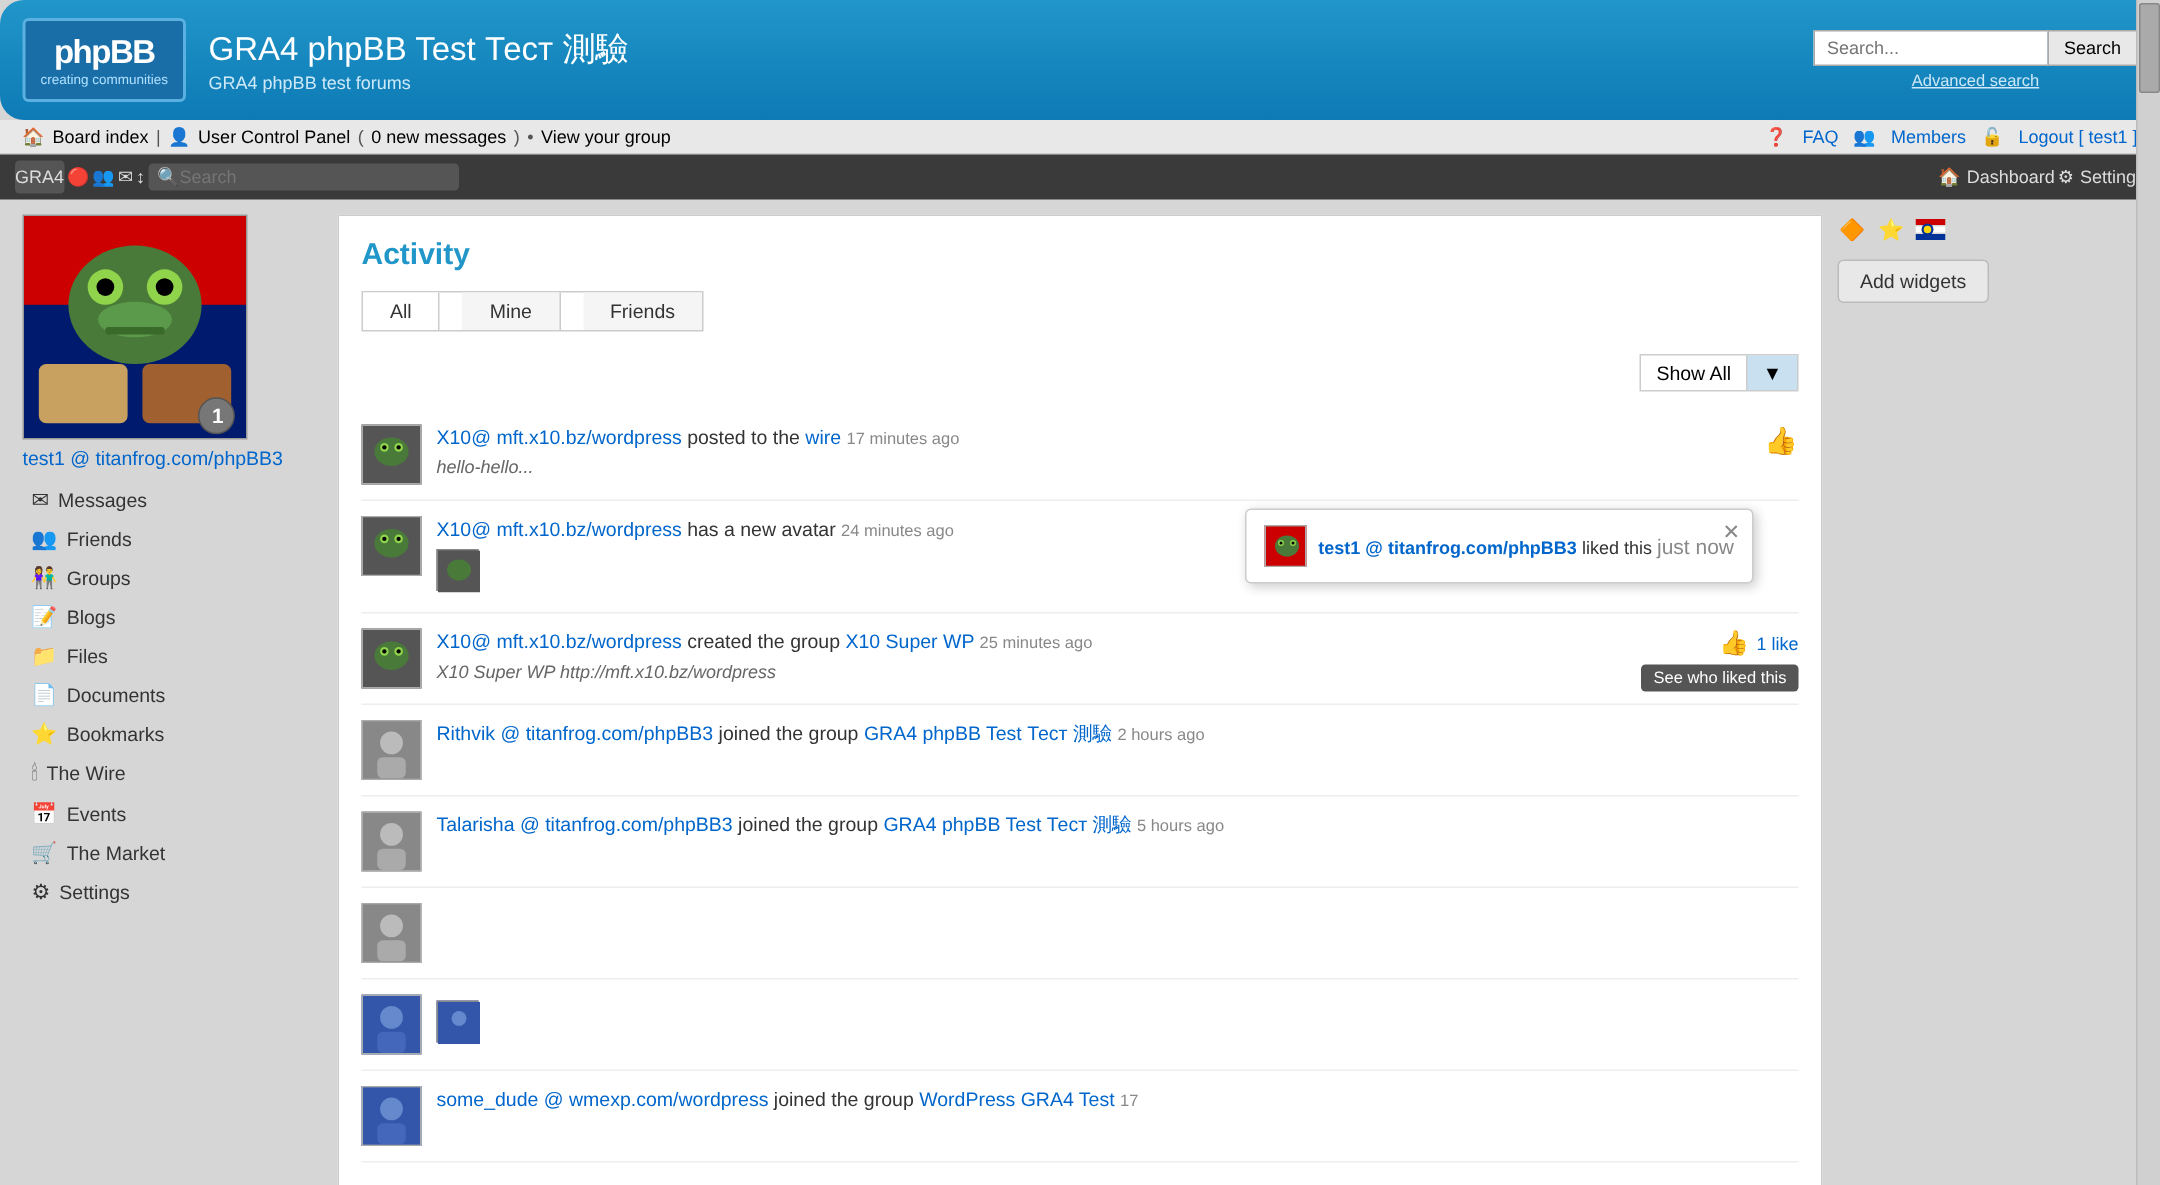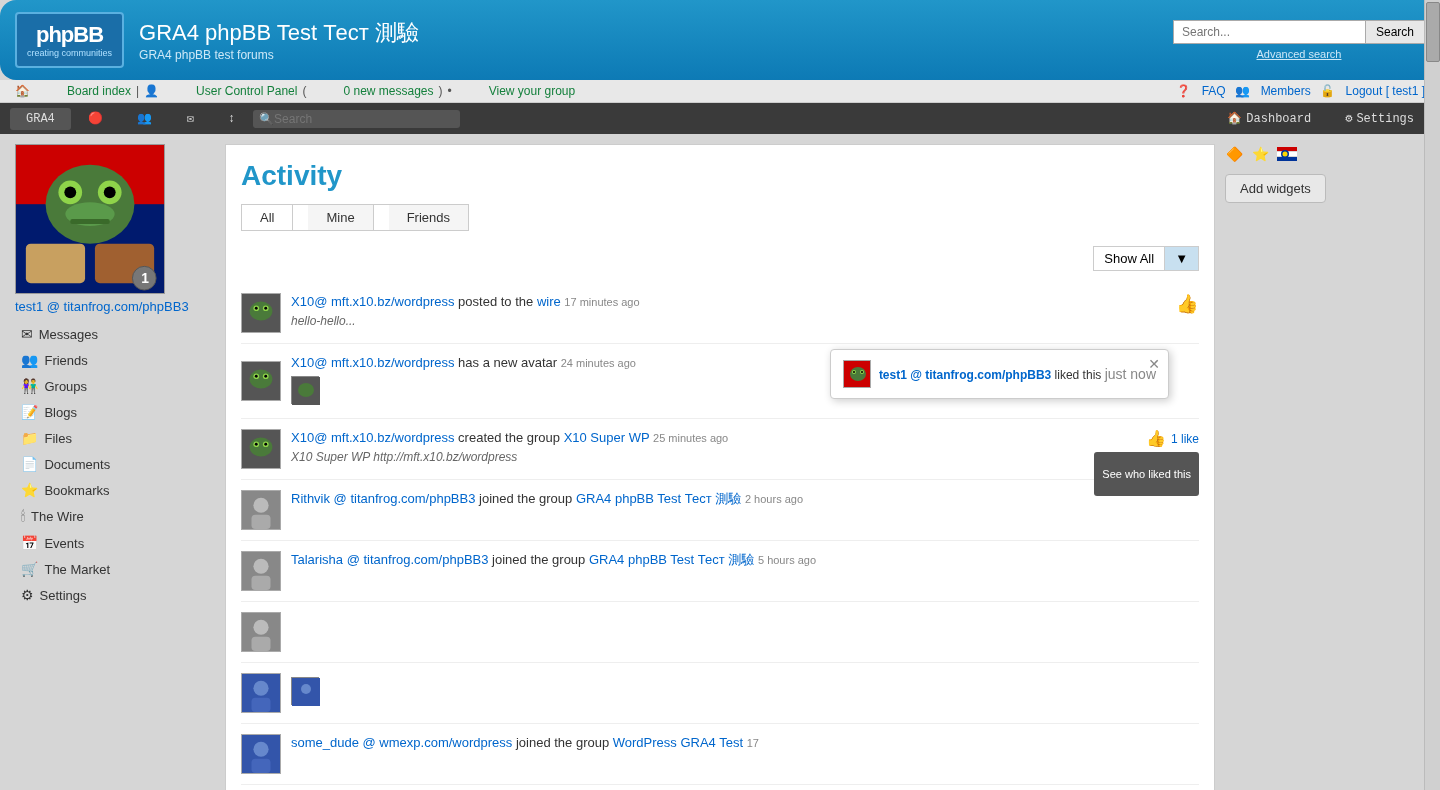--- a/index.html
+++ b/index.html
@@ -28,21 +28,21 @@
       font-size: 11px;
     }
     .logo-text { font-size: 22px; font-weight: bold; color: white; letter-spacing: -1px; }
     .logo-sub { font-size: 9px; color: #aee0ff; }
     .site-title { color: white; }
     .site-title h1 { font-size: 22px; font-weight: normal; }
     .site-title p { font-size: 12px; color: #cde8f7; }
     .header-search { display: flex; align-items: center; flex-direction: column; gap: 4px; }
     .header-search-row { display: flex; gap: 0; }
     .header-search input {
-      width: 192px;
+      width: 156px;
       padding: 4px 8px;
       border: 1px solid #aaa;
       border-right: none;
       font-size: 12px;
       color: #999;
     }
     .header-search button {
       padding: 4px 10px;
       background: #e8e8e8;
       border: 1px solid #aaa;
@@ -54,43 +54,42 @@
     
     .nav-top {
       background: #e8e8e8;
       border-bottom: 1px solid #ccc;
       padding: 4px 15px;
       display: flex;
       align-items: center;
       justify-content: space-between;
     }
     .nav-top-left { display: flex; align-items: center; gap: 5px; color: #555; font-size: 12px; }
-    .nav-top-left a { color: #15803d; text-decoration: none; font-size: 12px; margin-left: 32px; }
+    .nav-top-left a { color: #000000; text-decoration: none; font-size: 12px; }
     .nav-top-right { display: flex; align-items: center; gap: 10px; color: #555; font-size: 12px; }
     .nav-top-right a { color: #0066cc; text-decoration: none; font-size: 12px; }
 
     
     .toolbar {
       background: #3a3a3a;
       padding: 4px 10px;
       display: flex;
       align-items: center;
       justify-content: space-between;
     }
     .toolbar-left { display: flex; align-items: center; gap: 2px; }
     .toolbar-item {
-      padding: 4px 16px;
+      padding: 4px 0;
       color: #ddd;
       font-size: 12px;
       cursor: pointer;
       border-radius: 3px;
       display: flex;
       align-items: center;
       gap: 4px;
-      font-family: Liberation Mono, monospace;
     }
     .toolbar-item.active { background: #555; }
     .toolbar-search {
       display: flex;
       align-items: center;
       background: #555;
       border-radius: 3px;
       padding: 2px 6px;
     }
     .toolbar-search input {
@@ -141,21 +140,21 @@
       padding: 4px 6px;
       color: #333;
       font-size: 13px;
       cursor: pointer;
       border-radius: 3px;
     }
     .sidebar-icon { font-size: 14px; }
 
     
     .content { flex: 1; background: white; padding: 15px; border: 1px solid #ccc; margin-left: 10px; }
-    .activity-title { color: #2196c9; font-size: 28px; font-weight: bold; margin-bottom: 12px; }
+    .activity-title { color: #2196c9; font-size: 20px; font-weight: bold; margin-bottom: 12px; }
 
     
     .tabs { display: flex; gap: 15px; margin-bottom: 15px; border: 1px solid #ccc; display: inline-flex; }
     .tab {
       padding: 5px 18px;
       border: none;
       background: #f5f5f5;
       color: #333;
       cursor: pointer;
       font-size: 13px;
@@ -260,21 +259,21 @@
       right: 8px;
       top: 6px;
       color: #888;
       cursor: pointer;
       font-size: 14px;
     }
     .see-who-liked {
       background: #555;
       color: white;
       font-size: 11px;
-      padding: 16px 8px;
+      padding: 3px 8px;
       border-radius: 3px;
       cursor: pointer;
       white-space: nowrap;
     }
     .sub-avatar {
       width: 28px;
       height: 28px;
       background: #888;
       border: 1px solid #aaa;
       display: inline-block;
@@ -504,21 +503,21 @@
           <a class="activity-link">X10@ mft.x10.bz/wordpress</a>
           posted to the <a class="activity-link">wire</a>
           <span class="activity-time"> 17 minutes ago</span>
         </div>
         <div class="activity-sub">hello-hello...</div>
       </div>
       <div class="activity-like">👍</div>
     </div>
 
     
-    <div class="activity-item" style="position:relative;align-items:center;">
+    <div class="activity-item" style="position:relative;">
       <div class="avatar dark">
         <svg width="40" height="40" viewBox="0 0 40 40">
           <rect width="40" height="40" fill="#555"></rect>
           <ellipse cx="20" cy="18" rx="12" ry="10" fill="#4a7a3a"></ellipse>
           <circle cx="15" cy="15" r="3" fill="#8fd44a"></circle>
           <circle cx="25" cy="15" r="3" fill="#8fd44a"></circle>
           <circle cx="15" cy="15" r="1.5" fill="black"></circle>
           <circle cx="25" cy="15" r="1.5" fill="black"></circle>
         </svg>
       </div>

